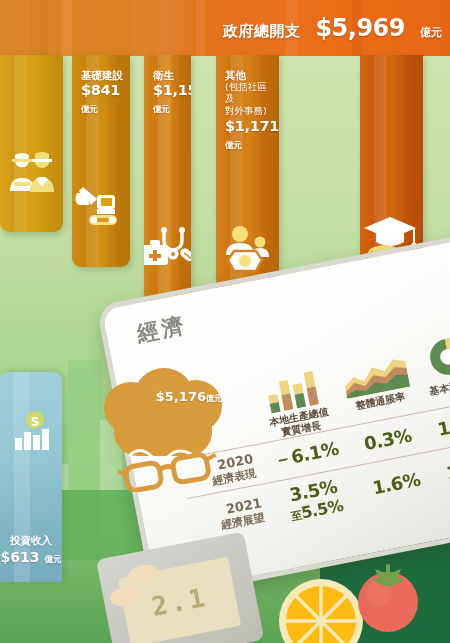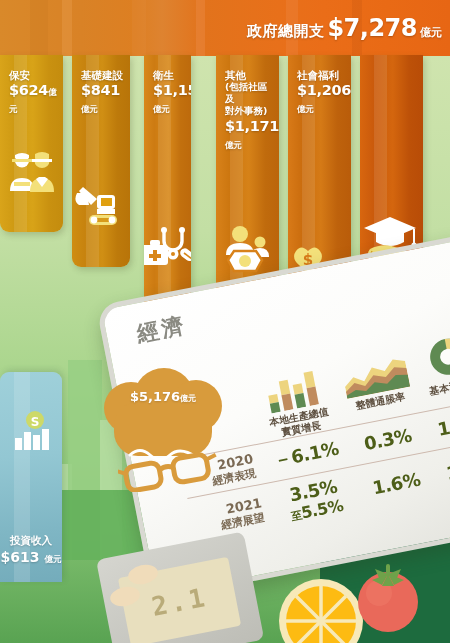--- a/index.html
+++ b/index.html
@@ -32,41 +32,41 @@
   
   .header {
     position:absolute; left:0; top:0; width:450px; height:56px;
     background:linear-gradient(90deg,#d9892a 0%,#d98226 18%,#dd7f22 30%,#de8330 36%,
                #e2731c 45%,#e8701a 62%,#ea6d18 72%,#e96a15 86%,#e76614 100%);
     overflow:hidden;
   }
   .header .stripe { position:absolute; top:0; height:56px; opacity:.30; }
   .htitle {
     position:absolute; right:8px; top:50%; transform:translateY(-50%);
-    color:#fff; white-space:nowrap; display:flex; align-items:baseline; gap:3px;
+    color:#fff; white-space:nowrap; display:flex; align-items:baseline; gap:15px;
     text-shadow:0 1px 2px rgba(0,0,0,.25);
   }
   .htitle .lbl { font-size:15px; font-weight:bold; letter-spacing:.5px; }
   .htitle .amt { font-size:24px; font-weight:bold; letter-spacing:-.5px; }
   .htitle .unit { font-size:11px; font-weight:bold; }
 
   
   .bars { position:absolute; left:0; top:55px; width:450px; height:290px; }
   .bar {
     position:absolute; top:0; border-radius:0 0 9px 9px;
     box-shadow:2px 3px 6px rgba(60,70,30,.22);
     overflow:hidden;
   }
   .bar .sheen { position:absolute; top:0; height:100%; opacity:.10; background:#fff; }
   .bar .cap {
     position:absolute; left:9px; top:14px; right:6px;
     color:#fff; line-height:1.18; text-shadow:0 1px 2px rgba(0,0,0,.22);
   }
   .bar .cap .nm { font-size:10.5px; font-weight:bold; display:block; }
-  .bar .cap .sub { font-size:9.5px; font-weight:bold; display:block; line-height:1.25; }
+  .bar .cap .sub { font-size:9.5px; font-weight:normal; display:block; line-height:1.25; }
   .bar .cap .val { font-size:14.5px; font-weight:bold; letter-spacing:-.3px; display:block; margin-top:1px; }
   .bar .cap .val .u { font-size:8.5px; font-weight:bold; }
   .bar .ico { position:absolute; left:50%; transform:translateX(-50%); }
 
   
   .invest {
     position:absolute; left:0; top:372px; width:62px; height:210px;
     background:linear-gradient(175deg,#9fd0da 0%,#93c7d3 40%,#7fb6c4 75%,#74acbb 100%);
     border-radius:9px 9px 0 0;
     box-shadow:2px -2px 6px rgba(40,70,60,.18);
@@ -84,21 +84,21 @@
   
   .cloud { position:absolute; left:104px; top:368px; width:118px; height:112px; }
   .cloud .blob { position:absolute; background:#d89b3c; border-radius:50%; }
   .cloud .txt {
     position:absolute; left:0; right:0; top:22px; text-align:center; color:#fff;
     line-height:1.2; text-shadow:0 1px 2px rgba(0,0,0,.16);
   }
   .cloud .pct { font-size:19px; font-weight:bold; letter-spacing:-.5px; display:inline-flex; align-items:center; }
   .cloud .pct .p { font-size:12px; }
   .cloud .nm { font-size:12.5px; font-weight:bold; display:block; margin-top:-1px; letter-spacing:1px;}
-  .cloud .val { font-size:13px; font-weight:bold; display:block; margin-top:-1px; }
+  .cloud .val { font-size:13px; font-weight:bold; display:block; margin-top:-1px;text-align:right; }
   .cloud .val .u { font-size:8px; }
   .arrow-up {
     width:0;height:0;border-left:6px solid transparent;border-right:6px solid transparent;
     border-bottom:9px solid #fff; position:relative; margin-right:1px;
   }
   .arrow-up::after{content:"";position:absolute;left:-3px;top:9px;width:6px;height:7px;background:#fff;}
 
   .glasses { position:absolute; left:118px; top:452px; width:104px; height:40px; }
 
   
@@ -188,33 +188,29 @@
 
   <div class="header">
     <div class="stripe" style="left:30px;width:18px;background:#c97a22;"></div>
     <div class="stripe" style="left:62px;width:10px;background:#f0a45a;"></div>
     <div class="stripe" style="left:132px;width:14px;background:#e08a3a;"></div>
     <div class="stripe" style="left:196px;width:9px;background:#f0955a;"></div>
     <div class="stripe" style="left:286px;width:12px;background:#ef8a4a;"></div>
     <div class="stripe" style="left:352px;width:10px;background:#c95a12;"></div>
     <div class="htitle">
       <span class="lbl">政府總開支</span>
-      <span class="amt">$7,278</span>
+      <span class="amt">$5,969</span>
       <span class="unit">億元</span>
     </div>
   </div>
 
   <div class="bars">
 
     <div class="bar" style="left:0;width:63px;height:177px;background:linear-gradient(90deg,#d9a41a 0%,#cf9a13 22%,#d8a318 52%,#c99110 78%,#c48c0e 100%);">
       <div class="sheen" style="left:14px;width:13px;"></div>
-      <div class="cap">
-        <span class="nm">保安</span>
-        <span class="val"><span>$624</span><span class="u">億元</span></span>
-      </div>
       <div class="ico" style="top:96px;">
         <svg width="52" height="44" viewBox="0 0 52 44">
           <ellipse cx="16" cy="10" rx="7" ry="6.5" fill="#fff"></ellipse>
           <path d="M6 8 h20 v3 H6z" fill="#f3e07a"></path>
             <path d="M9 4 q7-4 14 0 v3 H9z" fill="#fff"></path>
           <path d="M4 40 q0-13 12-13 t12 13z" fill="#fff"></path>
           <rect x="8" y="31" width="16" height="4" fill="#f3e07a"></rect>
           <ellipse cx="36" cy="10" rx="7.5" ry="7" fill="#f3e07a"></ellipse>
           <path d="M26 8 h20 v3 H26z" fill="#fff"></path>
             <path d="M29 3 q7-4 14 0 v4 H29z" fill="#f3e07a"></path>
@@ -281,34 +277,20 @@
           <path d="M6 30 q0-12 14-12 t14 12z" fill="#fff"></path>
           <circle cx="40" cy="17" r="5.5" fill="#f3e07a"></circle>
           <path d="M31 32 q0-9 9-9 t9 9z" fill="#fff"></path>
           <path d="M14 26 h22 l6 9 -6 11 H14 l-6-11z" fill="#fff"></path>
           <circle cx="25" cy="36" r="6" fill="#f3e07a"></circle>
           <path d="M14 26 h22 l6 9 -6 11 H14 l-6-11z" fill="none" stroke="#d8821a" stroke-width="2.5"></path>
         </svg>
       </div>
     </div>
 
-    <div class="bar" style="left:288px;width:63px;height:276px;background:linear-gradient(90deg,#d87a18 0%,#cb6d0e 22%,#d57a16 52%,#be620c 78%,#b95c0a 100%);">
-      <div class="sheen" style="left:14px;width:13px;"></div>
-      <div class="cap">
-        <span class="nm">社會福利</span>
-        <span class="val"><span>$1,206</span><span class="u">億元</span></span>
-      </div>
-      <div class="ico" style="top:186px;">
-        <svg width="56" height="50" viewBox="0 0 56 50">
-          <path d="M16 10 q-7-7-12 0 q-5 7 3 14 l9 9 l9-9 q8-7 3-14 q-5-7-12 0z" fill="#f3e07a"></path>
-          <text x="16" y="24" font-size="15" font-weight="bold" fill="#d87a18" text-anchor="middle" font-family="DejaVu Sans, sans-serif">$</text>
-          <path d="M4 44 q10-10 22-8 h10 v-6 l12 8 v10 H22 q-10 0-18-4z" fill="#fff"></path>
-        </svg>
-      </div>
-    </div>
 
     <div class="bar" style="left:360px;width:63px;height:250px;background:linear-gradient(90deg,#d8660f 0%,#ca5a0b 22%,#d4660e 52%,#bd5108 78%,#b84c07 100%);">
       <div class="sheen" style="left:14px;width:13px;"></div>
       <div class="ico" style="top:160px;">
         <svg width="56" height="50" viewBox="0 0 56 50">
           <path d="M26 2 L52 13 L26 24 L0 13z" fill="#fff"></path>
           <path d="M12 18 v9 q14 8 28 0 v-9" fill="#fff"></path>
           <path d="M50 14 v14" stroke="#fff" stroke-width="2"></path>
           <circle cx="50" cy="30" r="2.6" fill="#fff"></circle>
           <path d="M6 34 q14-7 28-1 l12 6 q-14 7-28 1z" fill="#f3e07a"></path>

